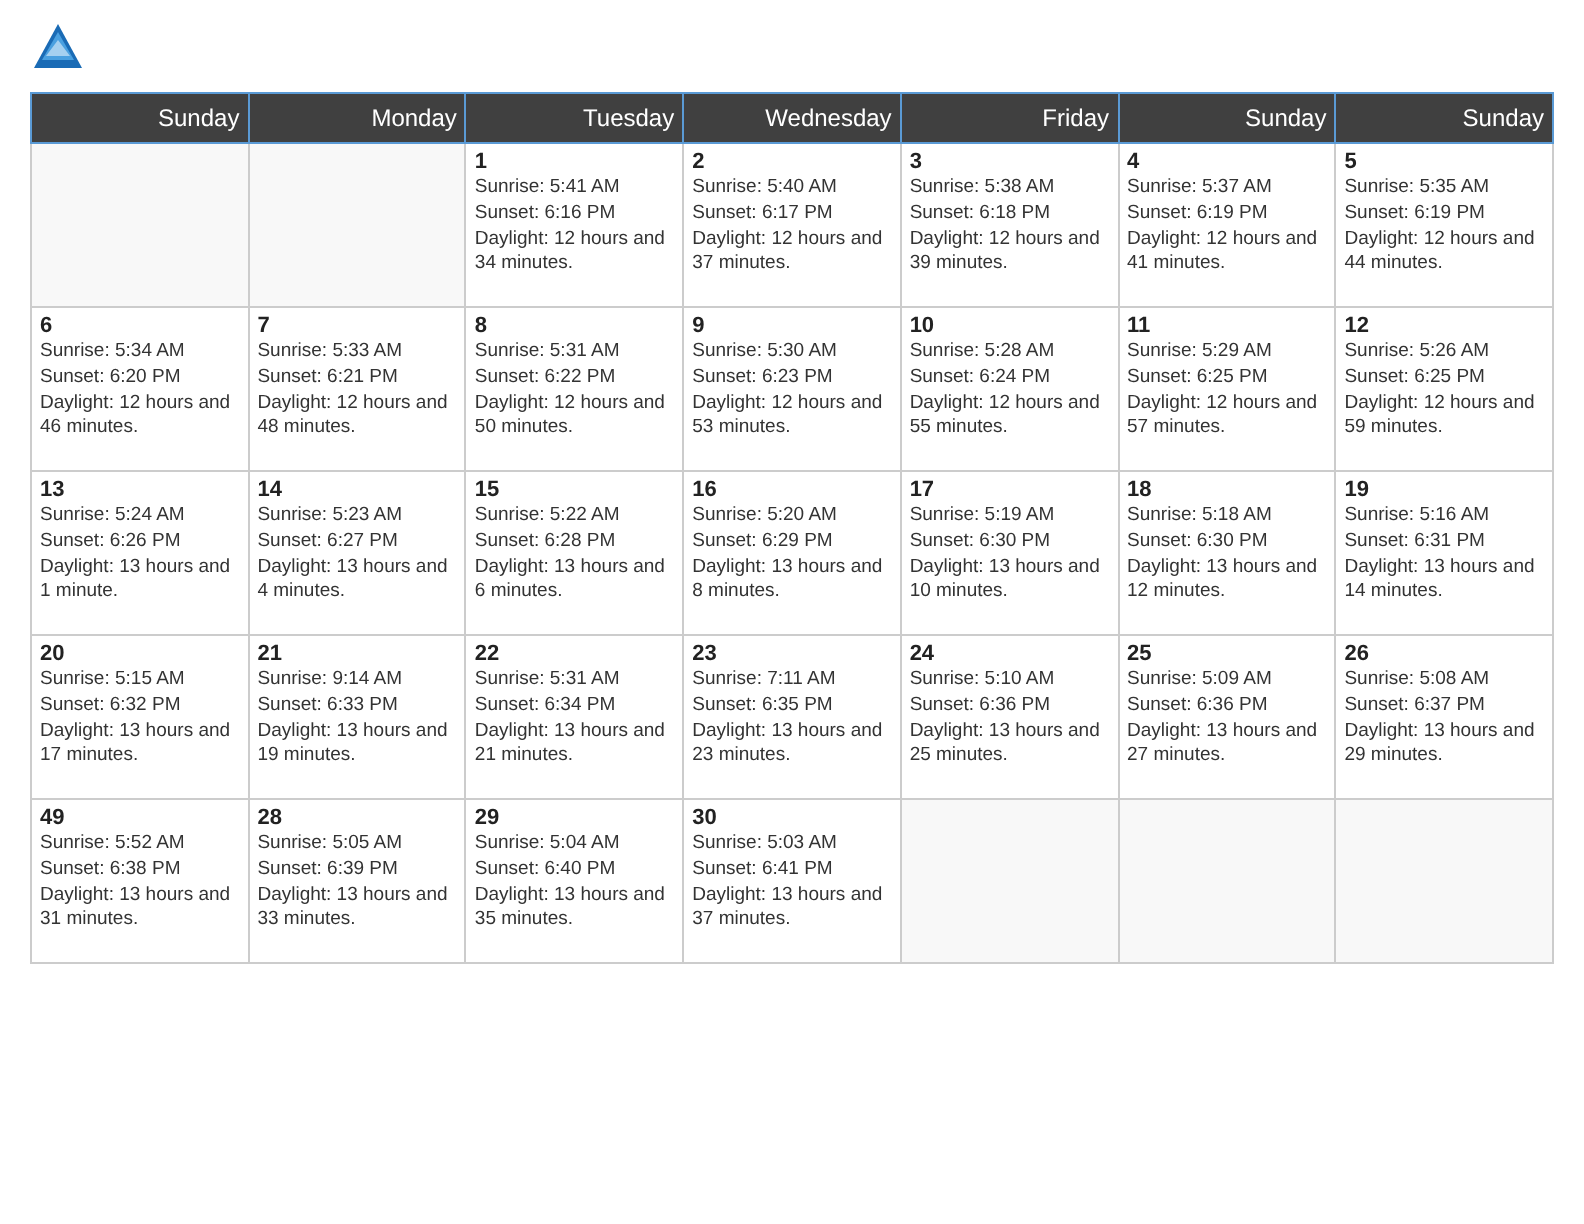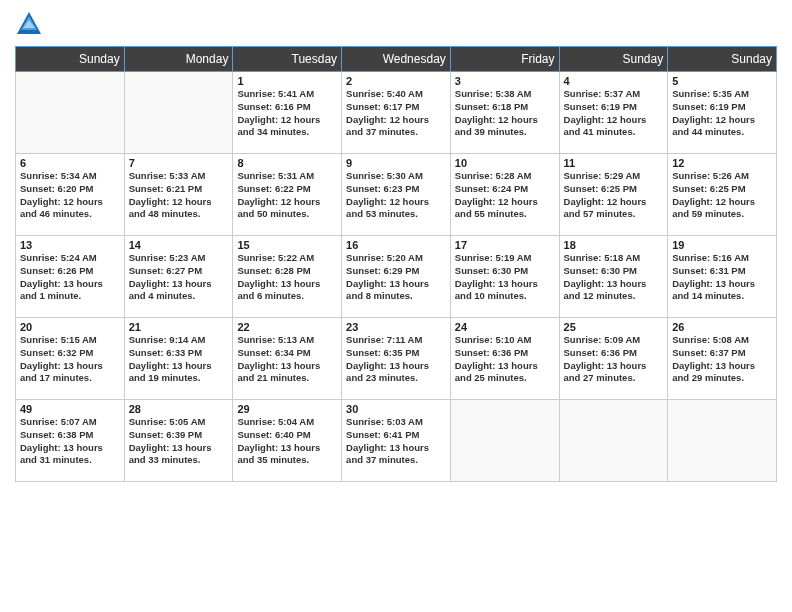--- a/index.html
+++ b/index.html
@@ -80,21 +80,20 @@
       font-size: 11px;
       font-weight: bold;
       color: #222;
       display: block;
       margin-bottom: 1px;
     }
     .day-info {
       font-size: 9.5px;
       color: #333;
       line-height: 1.35;
-      font-weight: bold;
     }
   </style>
 </head>
 <body>
 
 <div class="page">
   <div class="header">
     <div class="logo">
       <svg class="logo-icon" viewBox="0 0 28 28">
         <polygon points="14,2 26,24 2,24" fill="#1a6bb5"></polygon>
@@ -255,21 +254,21 @@
 Daylight: 13 hours and 17 minutes.</div>
           </td>
           <td>
             <span class="day-num">21</span>
             <div class="day-info">Sunrise: 9:14 AM
 Sunset: 6:33 PM
 Daylight: 13 hours and 19 minutes.</div>
           </td>
           <td>
             <span class="day-num">22</span>
-            <div class="day-info">Sunrise: 5:13 AM
+            <div class="day-info">Sunrise: 5:31 AM
 Sunset: 6:34 PM
 Daylight: 13 hours and 21 minutes.</div>
           </td>
           <td>
             <span class="day-num">23</span>
             <div class="day-info">Sunrise: 7:11 AM
 Sunset: 6:35 PM
 Daylight: 13 hours and 23 minutes.</div>
           </td>
           <td>
@@ -287,21 +286,21 @@
           <td>
             <span class="day-num">26</span>
             <div class="day-info">Sunrise: 5:08 AM
 Sunset: 6:37 PM
 Daylight: 13 hours and 29 minutes.</div>
           </td>
         </tr>
         <tr>
           <td>
             <span class="day-num">49</span>
-            <div class="day-info">Sunrise: 5:07 AM
+            <div class="day-info">Sunrise: 5:52 AM
 Sunset: 6:38 PM
 Daylight: 13 hours and 31 minutes.</div>
           </td>
           <td>
             <span class="day-num">28</span>
             <div class="day-info">Sunrise: 5:05 AM
 Sunset: 6:39 PM
 Daylight: 13 hours and 33 minutes.</div>
           </td>
           <td>

